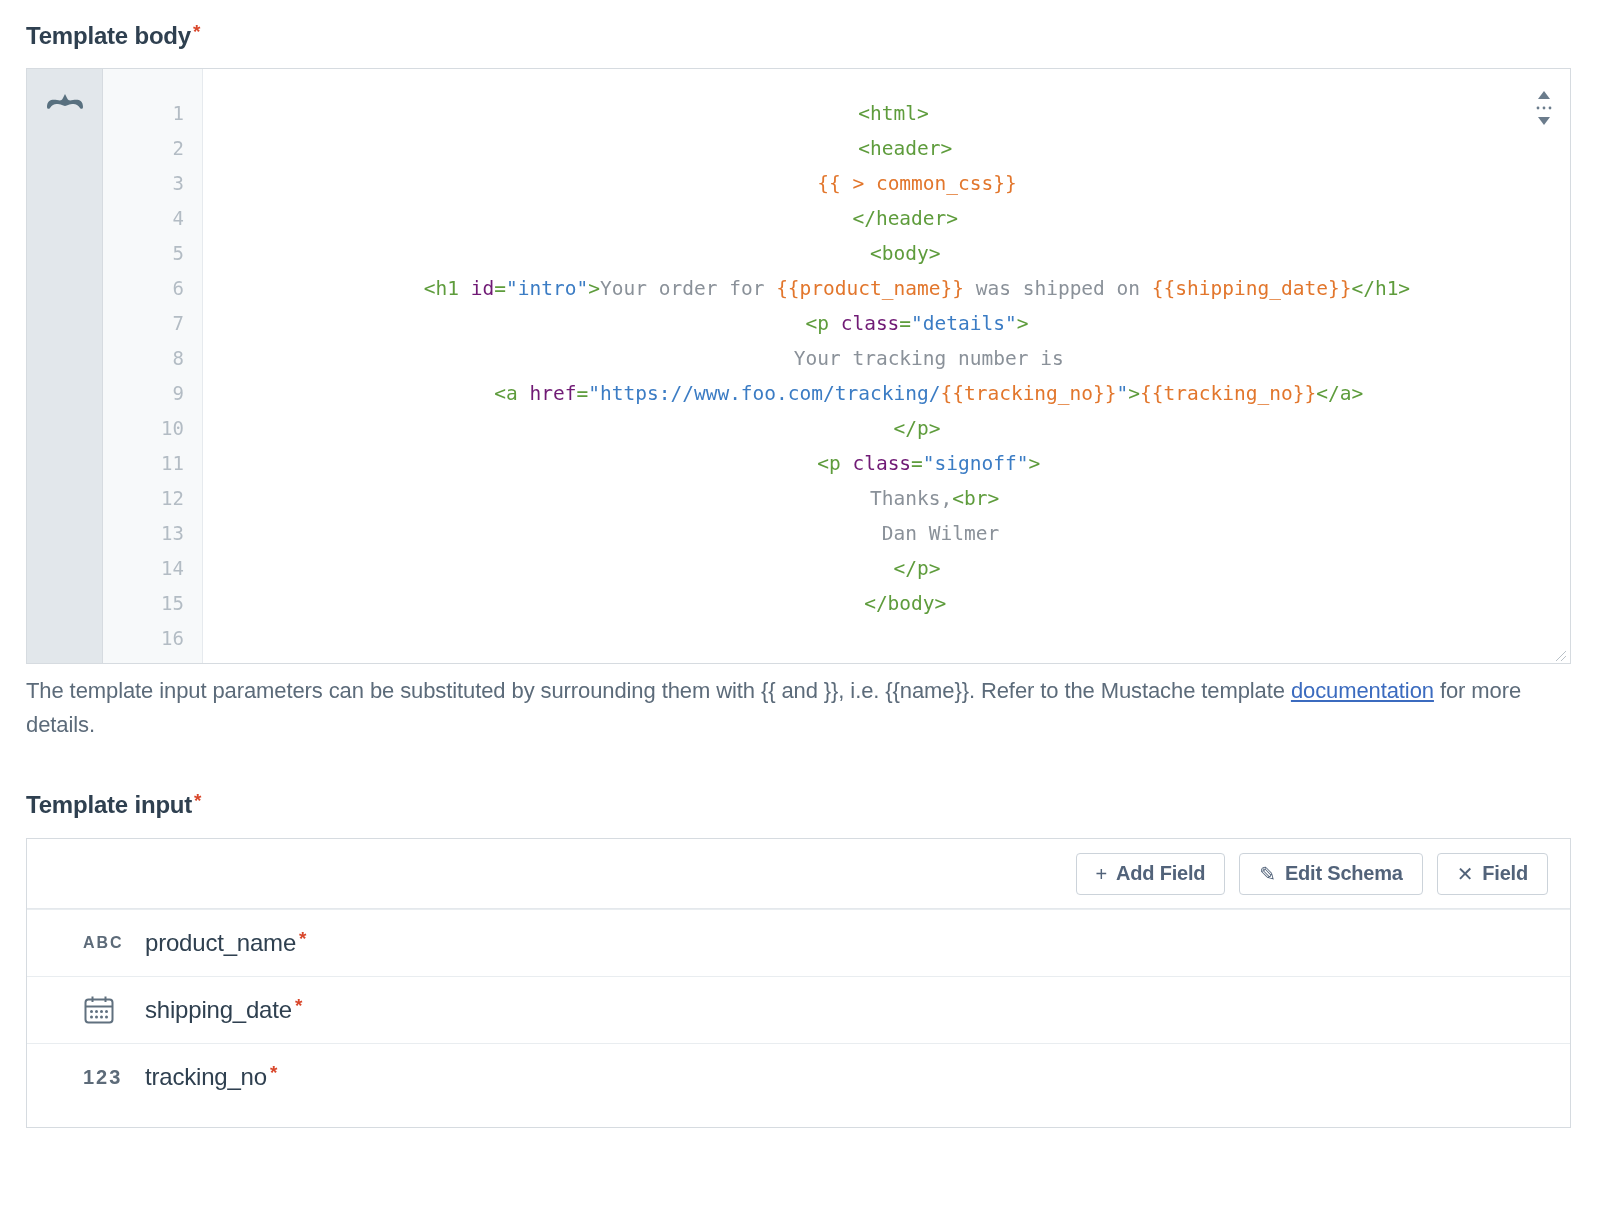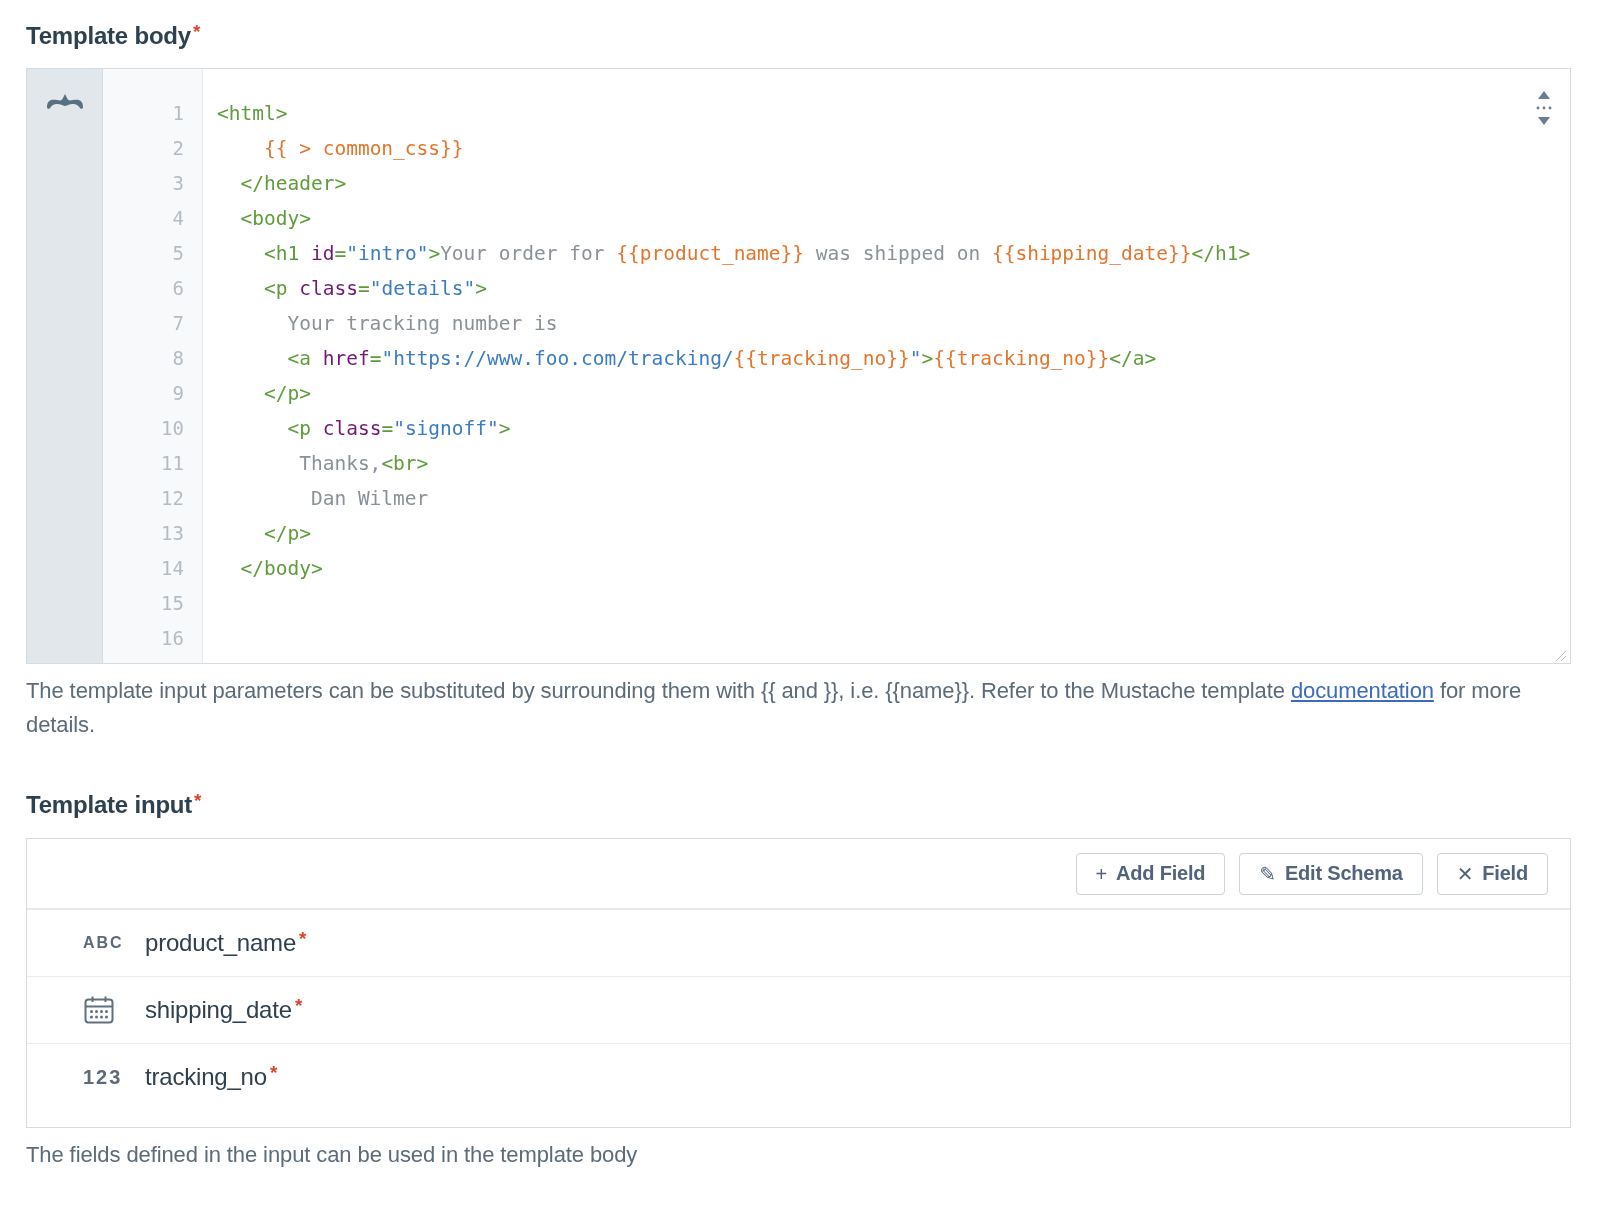--- a/index.html
+++ b/index.html
@@ -76,20 +76,21 @@
     line-height: 35px;
     color: #b3bcc4;
     height: 35px;
   }
   .editor-code {
     flex: 1 1 auto;
     position: relative;
     padding-top: 27px;
     padding-left: 14px;
     overflow: hidden;
+    text-align: center;
   }
   .codeline {
     font-family: "DejaVu Sans Mono", monospace;
     font-size: 19.5px;
     line-height: 35px;
     height: 35px;
     white-space: pre;
     color: #8a9199;
   }
   .tok-tag     { color: #5e9c3c; }
@@ -242,20 +243,21 @@
       <div class="lineno">12</div>
       <div class="lineno">13</div>
       <div class="lineno">14</div>
       <div class="lineno">15</div>
       <div class="lineno">16</div>
     </div>
 
     <div class="editor-code" id="code-area">
 
       <div class="codeline"><span class="tok-tag">&lt;html&gt;</span></div>
+        <div class="codeline"><span class="tok-text">  </span><span class="tok-tag">&lt;header&gt;</span></div>
         <div class="codeline"><span class="tok-text">    </span><span class="tok-must">{{ &gt; common_css}}</span></div>
         <div class="codeline"><span class="tok-text">  </span><span class="tok-tag">&lt;/header&gt;</span></div>
         <div class="codeline"><span class="tok-text">  </span><span class="tok-tag">&lt;body&gt;</span></div>
         <div class="codeline"><span class="tok-text">    </span><span class="tok-tag">&lt;h1</span><span class="tok-text"> </span><span class="tok-attr">id</span><span class="tok-tag">=</span><span class="tok-val">"intro"</span><span class="tok-tag">&gt;</span><span class="tok-text">Your order for </span><span class="tok-must">{{product_name}}</span><span class="tok-text"> was shipped on </span><span class="tok-must">{{shipping_date}}</span><span class="tok-tag">&lt;/h1&gt;</span></div>
         <div class="codeline"><span class="tok-text">    </span><span class="tok-tag">&lt;p</span><span class="tok-text"> </span><span class="tok-attr">class</span><span class="tok-tag">=</span><span class="tok-val">"details"</span><span class="tok-tag">&gt;</span></div>
         <div class="codeline"><span class="tok-text">      Your tracking number is</span></div>
         <div class="codeline"><span class="tok-text">      </span><span class="tok-tag">&lt;a</span><span class="tok-text"> </span><span class="tok-attr">href</span><span class="tok-tag">=</span><span class="tok-val">"https://www.foo.com/tracking/</span><span class="tok-must">{{tracking_no}}</span><span class="tok-val">"</span><span class="tok-tag">&gt;</span><span class="tok-must">{{tracking_no}}</span><span class="tok-tag">&lt;/a&gt;</span></div>
         <div class="codeline"><span class="tok-text">    </span><span class="tok-tag">&lt;/p&gt;</span></div>
         <div class="codeline"><span class="tok-text">      </span><span class="tok-tag">&lt;p</span><span class="tok-text"> </span><span class="tok-attr">class</span><span class="tok-tag">=</span><span class="tok-val">"signoff"</span><span class="tok-tag">&gt;</span></div>
         <div class="codeline"><span class="tok-text">       Thanks,</span><span class="tok-tag">&lt;br&gt;</span></div>
@@ -339,15 +341,14 @@
     <div class="field-row">
       <div class="field-icon">
         <span class="icon-123">123</span>
       </div>
       <div>
         <span class="field-name">tracking_no</span><span class="field-star">*</span>
       </div>
     </div>
   </div>
 
-  <div class="helper" id="helper-fields">The fields defined in the input can be used in the template body</div>
 
 </div>
 
 </body></html>

